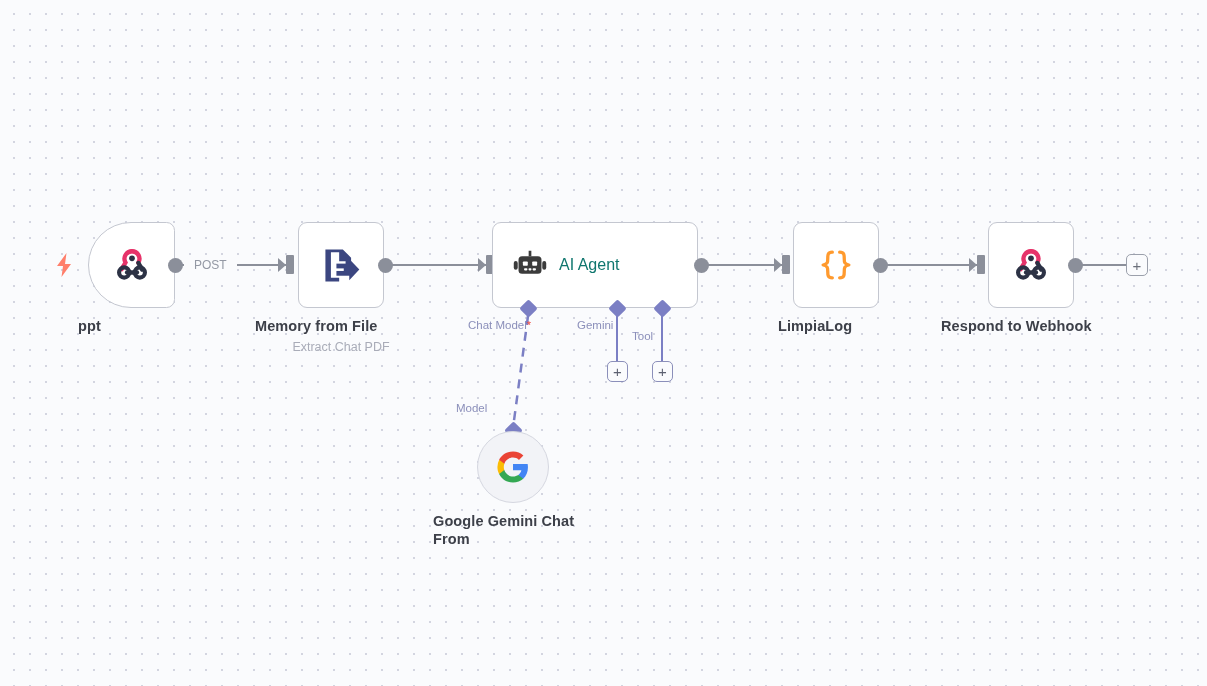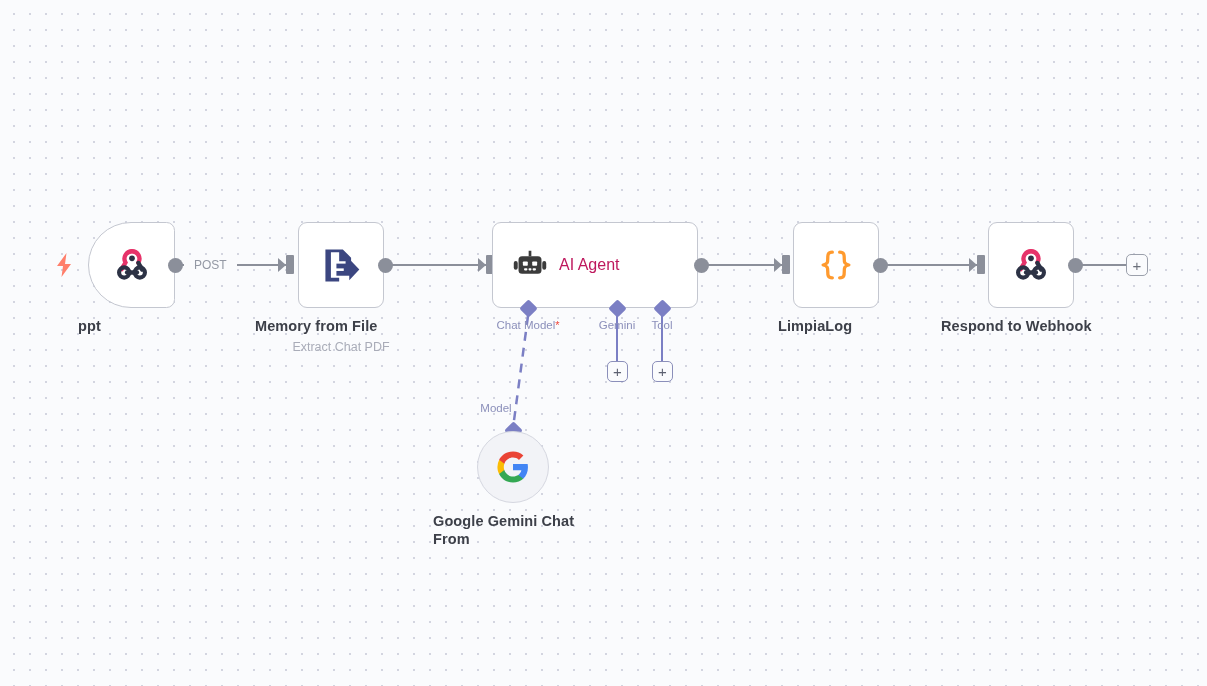--- a/index.html
+++ b/index.html
@@ -59,21 +59,21 @@
     text-align: center;
     font-size: 12.5px;
     color: #a9acb8;
     line-height: 16px;
     white-space: nowrap;
   }
   .node-label.wrap, .node-sublabel.wrap { white-space: normal; }
 
   .node-title-inner {
     font-size: 16px;
-    color: #be185d;
+    color: #0f766e;
     font-weight: normal;
     margin-left: 10px;
   }
 
   
   .port-out {
     position: absolute;
     width: 15px; height: 15px;
     border-radius: 50%;
     background: #8b8f9a;
@@ -99,21 +99,21 @@
     background: #7b7fc4;
     transform: rotate(45deg);
     border-radius: 2px;
   }
 
   .sub-port-label {
     position: absolute;
     font-size: 11.5px;
     color: #8b8fba;
     white-space: nowrap;
-    text-align: center;
+    text-align: left;
   }
   .req-star { color: #f04438; font-size: 11px; }
 
   .plus-btn {
     position: absolute;
     width: 21px; height: 21px;
     border: 1.3px solid #8b8fba;
     border-radius: 5px;
     background: #fafbfd;
     display: flex; align-items: center; justify-content: center;
@@ -226,21 +226,21 @@
   <div class="port-out" style="left:694px; top:258px;"></div>
 
   <div class="diamond" style="left:522px; top:302px;"></div>
   <div class="sub-port-label" style="left:468px; top:319px; width:120px;"><span>Chat Model</span><span class="req-star">*</span></div>
 
   <div class="diamond" style="left:611px; top:302px;"></div>
   <div class="sub-port-label" style="left:577px; top:319px; width:80px;">Gemini</div>
   <div class="plus-btn" style="left:607px; top:361px;">+</div>
 
   <div class="diamond" style="left:656px; top:302px;"></div>
-  <div class="sub-port-label" style="left:632px; top:319px; width:60px;">Tool</div>
+  <div class="sub-port-label" style="left:632px; top:330px; width:60px;">Tool</div>
   <div class="plus-btn" style="left:652px; top:361px;">+</div>
 
   <div class="port-in" style="left:782px; top:255px;"></div>
   <div class="node" style="left:793px; top:222px; width:86px; height:86px;">
     <span>
       <svg class="icon" width="44" height="44" viewBox="0 0 48 48" aria-hidden="true">
         <path d="M20 10 c-5 0 -5 3 -5 7 s0 6 -5 7 c5 1 5 3 5 7 s0 7 5 7" stroke="#ff9a2e" stroke-width="3.6" fill="none" stroke-linecap="round" stroke-linejoin="round"></path>
         <path d="M28 10 c5 0 5 3 5 7 s0 6 5 7 c-5 1 -5 3 -5 7 s0 7 -5 7" stroke="#ff9a2e" stroke-width="3.6" fill="none" stroke-linecap="round" stroke-linejoin="round"></path>
       </svg>
     </span>

